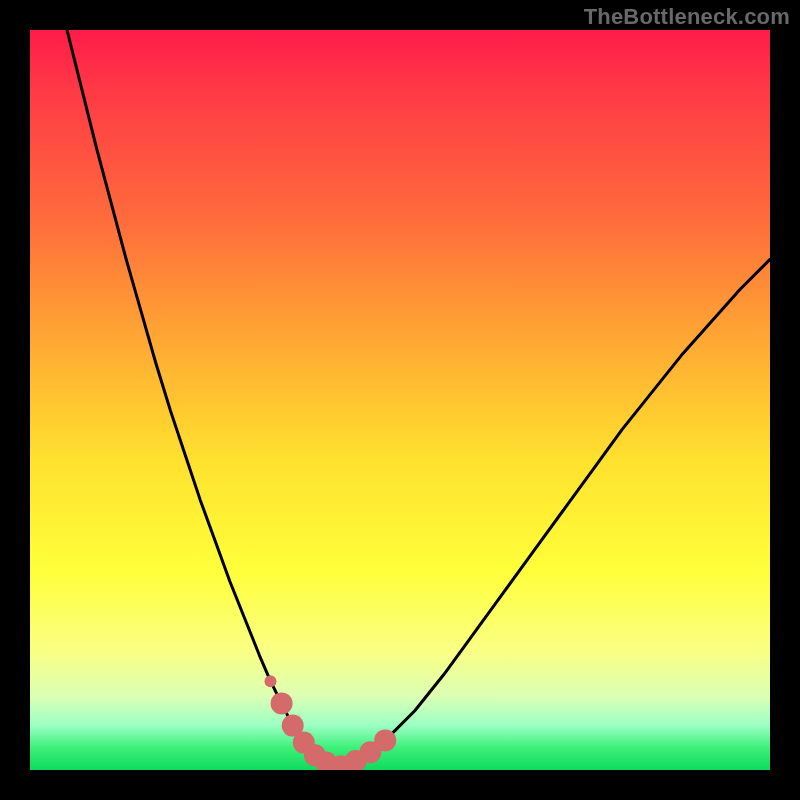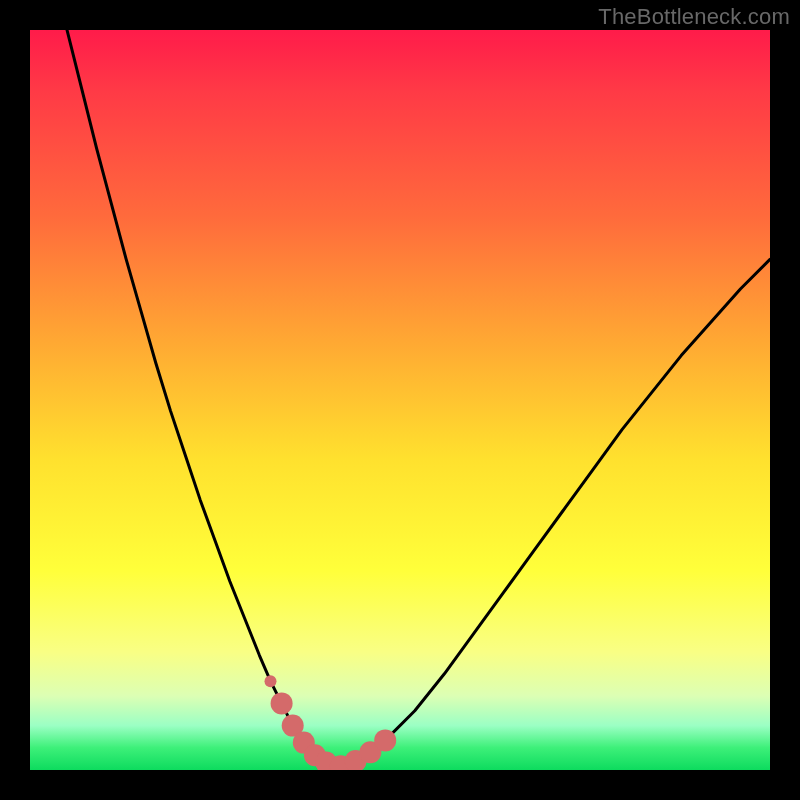--- a/index.html
+++ b/index.html
@@ -46,21 +46,21 @@
     top: 0;
     width: 100%;
     height: 100%;
   }
   .watermark {
     position: absolute;
     top: 4px;
     right: 10px;
     color: #686868;
     font-size: 22px;
-    font-weight: 400;
+    font-weight: 700;
     letter-spacing: 0.2px;
     margin-left: 9px;
   }
 </style>
 </head>
 <body>
 
 <div class="watermark">TheBottleneck.com</div>
 
 <div class="frame">

